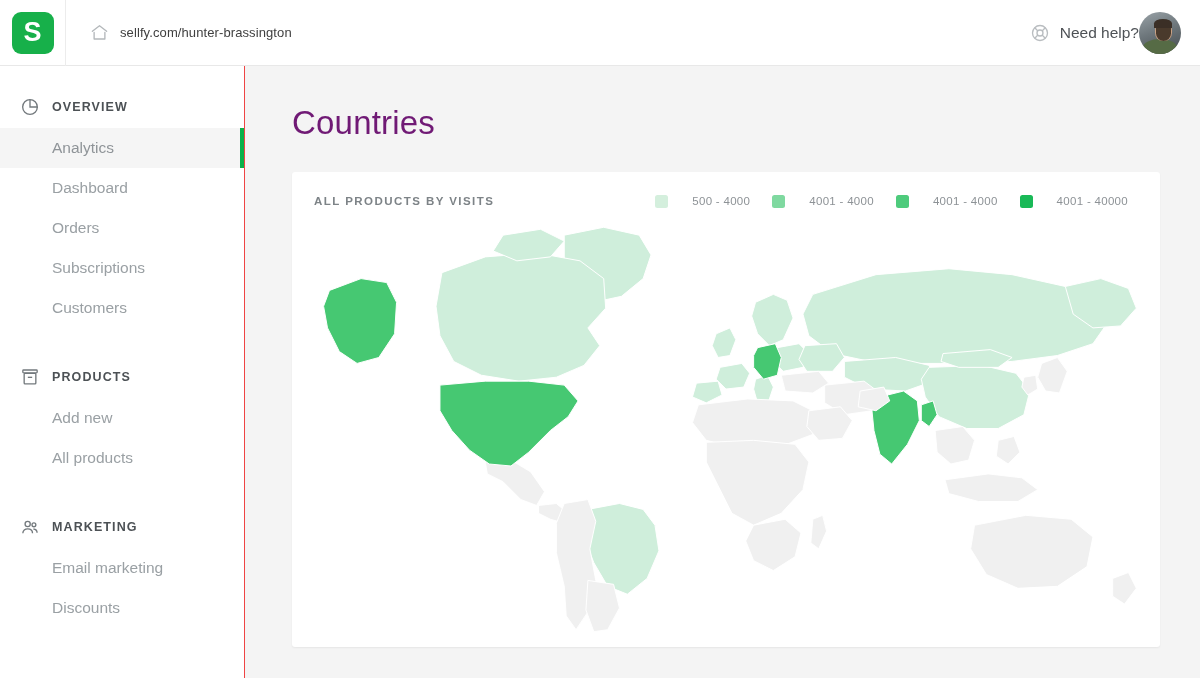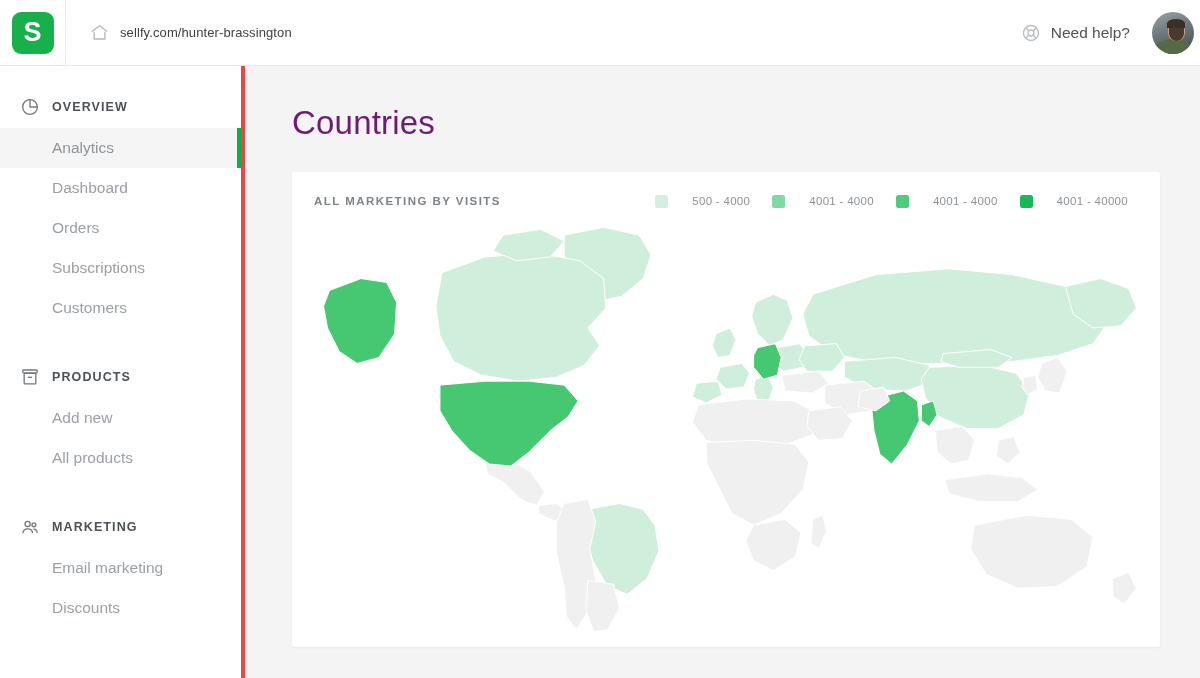--- a/index.html
+++ b/index.html
@@ -34,22 +34,22 @@
   }
   .store-url {
     display: flex; align-items: center; gap: 11px;
     margin-left: 24px;
   }
   .store-url .url-text {
     font-size: 13px; color: #404040; letter-spacing: 0.1px;
   }
   .home-icon { width: 19px; height: 19px; display: block; color: #b4b8bb; }
   .topbar-right {
-    margin-left: auto; display: flex; align-items: center; gap: 22px;
-    padding-right: 6px;
+    margin-left: auto; display: flex; align-items: center; 
+    padding-right: 19px;
   }
   .need-help {
     display: flex; align-items: center; gap: 10px;
     cursor: pointer;
   }
   .need-help .label { font-size: 15.5px; color: #4e5256; font-weight: 500; }
   .help-icon { width: 20px; height: 20px; display: block; color: #b9bdc0; }
   .avatar {
     width: 42px; height: 42px; border-radius: 50%;
     overflow: hidden; position: relative;
@@ -81,21 +81,21 @@
     background: #566b45;
   }
 
   
   .body-row { display: flex; flex: 1; min-height: 0; }
 
   
   .sidebar {
     width: 245px; min-width: 245px;
     background: #ffffff;
-    border-right: 4px solid #ef4444;
+    border-right: 1px solid #ef4444;
     padding-top: 12px;
     overflow: hidden;
     position: relative;
   }
   .nav-group-header {
     display: flex; align-items: center; gap: 12px;
     padding: 0 0 0 20px;
     height: 42px;
     margin-top: 8px;
   }
@@ -272,21 +272,21 @@
       <div class="nav-item">
         <span>Discounts</span>
       </div>
     </div>
 
     <div class="main">
       <h1 class="page-title">Countries</h1>
 
       <div class="card">
         <div class="card-head">
-          <span class="card-title">ALL MARKETING BY VISITS</span>
+          <span class="card-title">ALL PRODUCTS BY VISITS</span>
 
           <div class="legend">
             <div class="legend-item">
               <span class="legend-swatch" style="background:#d4efdd"></span>
               <span class="legend-label">500 - 4000</span>
             </div>
             <div class="legend-item">
               <span class="legend-swatch" style="background:#7fd9a0"></span>
               <span class="legend-label">4001 - 4000</span>
             </div>

